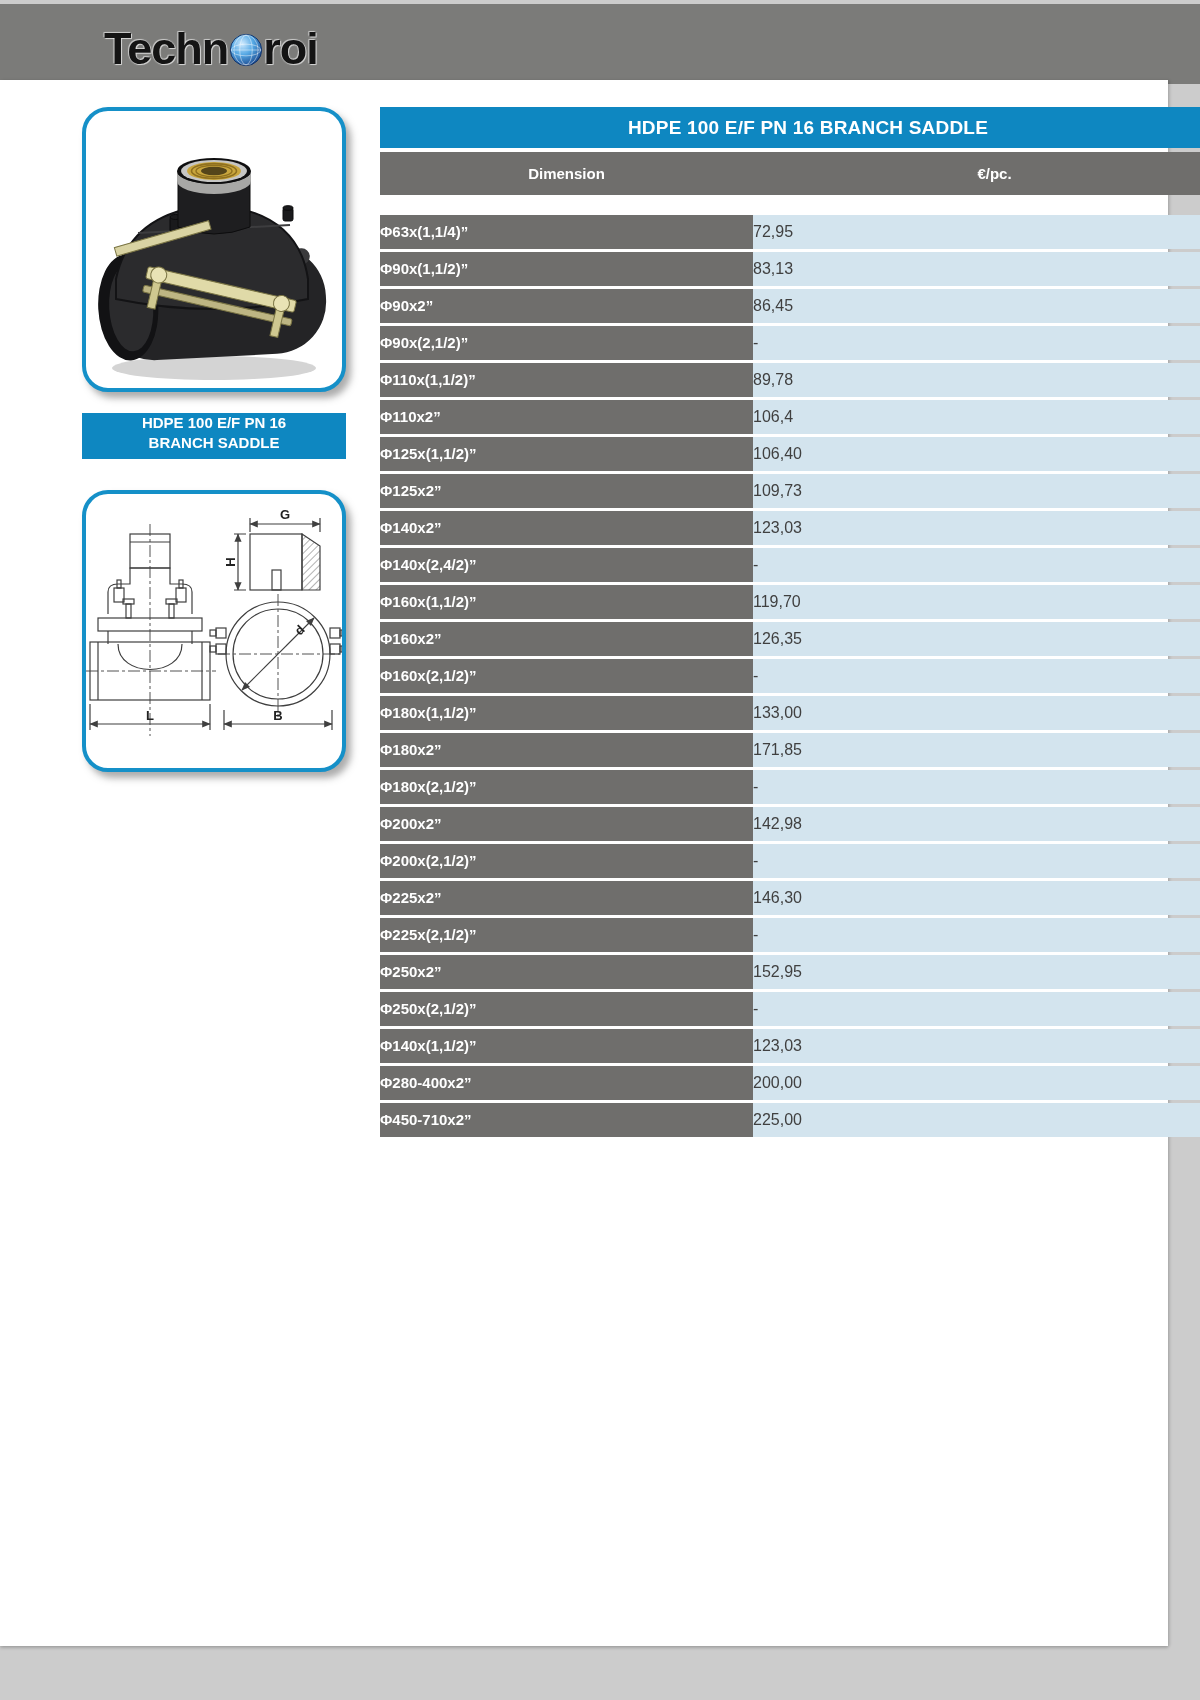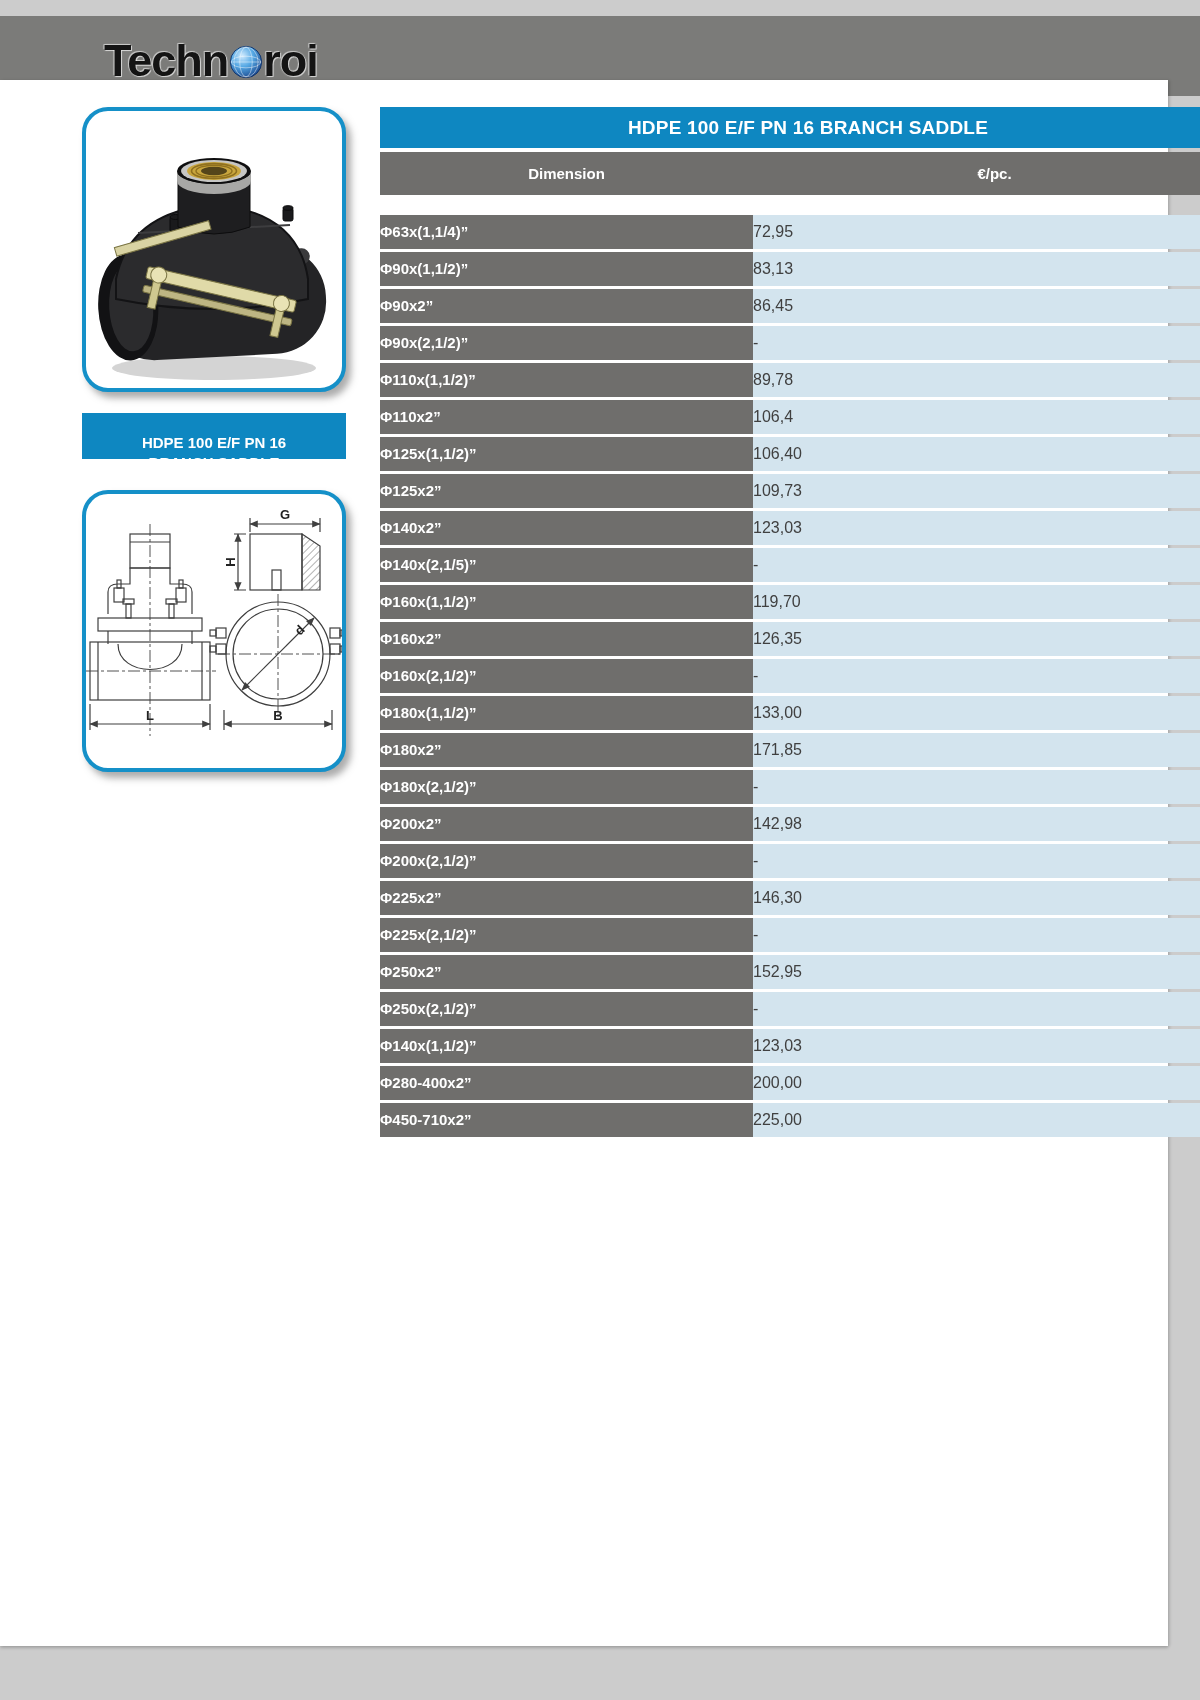--- a/index.html
+++ b/index.html
@@ -6,39 +6,39 @@
   #screen{
     position:relative;width:1200px;height:1700px;overflow:hidden;
     background:#cccccc;
     font-family:"Liberation Sans","DejaVu Sans",sans-serif;
   }
   .page{
     position:absolute;left:0;top:80px;width:1168px;height:1566px;
     background:#ffffff;box-shadow:0 2px 3px rgba(0,0,0,.18), 2px 0 3px rgba(0,0,0,.10);
   }
   .topbar{
-    position:absolute;left:0;top:16px;width:1200px;height:80px;background:#7b7b79;
+    position:absolute;left:0;top:4px;width:1200px;height:80px;background:#7b7b79;
   }
   .logo{
     position:absolute;left:104px;top:16px;display:flex;align-items:center;
     font-weight:bold;font-size:45px;letter-spacing:-1px;color:#141414;
     text-shadow:0 0 2px rgba(255,255,255,.9), 1px 1px 0 rgba(255,255,255,.55), -1px -1px 0 rgba(255,255,255,.45);
   }
   .logo .globe{margin:6px 0 0 1px;display:inline-block;}
   .logo .part{line-height:48px;}
 
   .photo-card{
     position:absolute;left:82px;top:107px;width:264px;height:285px;box-sizing:border-box;
     background:#fff;border:4px solid #1590c8;border-radius:26px;overflow:hidden;
     box-shadow:5px 6px 7px rgba(90,90,90,.5);
   }
   .caption{
     position:absolute;left:82px;top:413px;width:264px;height:46px;box-sizing:border-box;
     background:#0e87c1;color:#fff;font-weight:bold;font-size:15px;line-height:20px;
-    text-align:center;padding-top:20px;
+    text-align:center;padding-top:0;
   }
   .drawing-card{
     position:absolute;left:82px;top:490px;width:264px;height:282px;box-sizing:border-box;
     background:#fff;border:4px solid #1590c8;border-radius:26px;overflow:hidden;
     box-shadow:5px 6px 7px rgba(90,90,90,.5);
   }
 
   .table{position:absolute;left:380px;top:107px;width:856px;}
   .tbl-title{
     height:41px;line-height:41px;background:#0e87c1;color:#fff;font-weight:bold;
@@ -257,21 +257,21 @@
           <div class="dim">Φ125x2”</div>
           <div class="price">109,73</div>
         </div>
 
         <div class="t-row">
           <div class="dim">Φ140x2”</div>
           <div class="price">123,03</div>
         </div>
 
         <div class="t-row">
-          <div class="dim">Φ140x(2,1/5)”</div>
+          <div class="dim">Φ140x(2,4/2)”</div>
           <div class="price">-</div>
         </div>
 
         <div class="t-row">
           <div class="dim">Φ160x(1,1/2)”</div>
           <div class="price">119,70</div>
         </div>
 
         <div class="t-row">
           <div class="dim">Φ160x2”</div>

